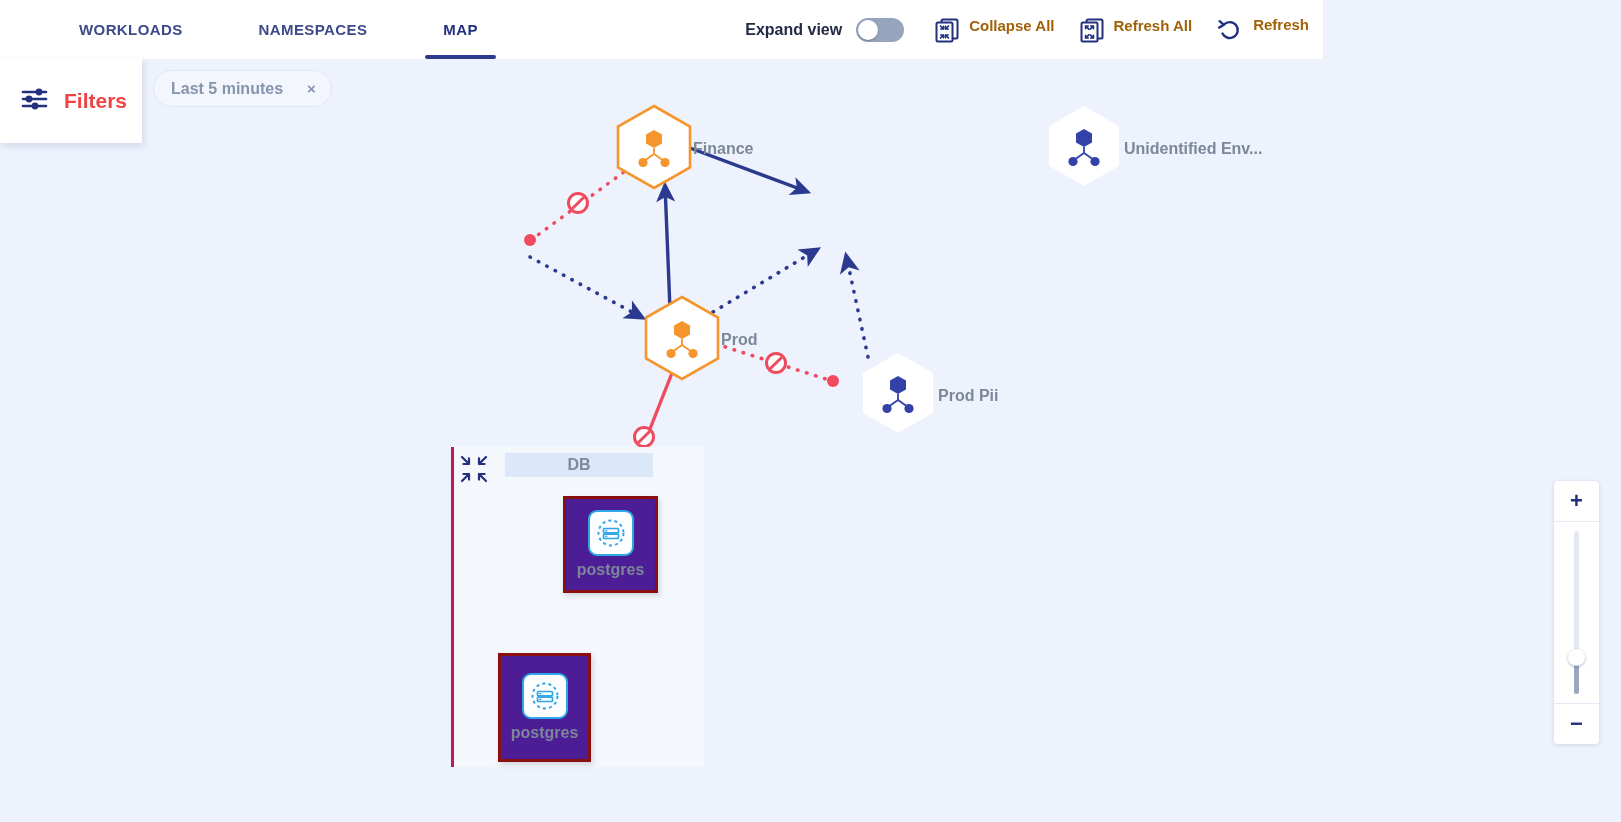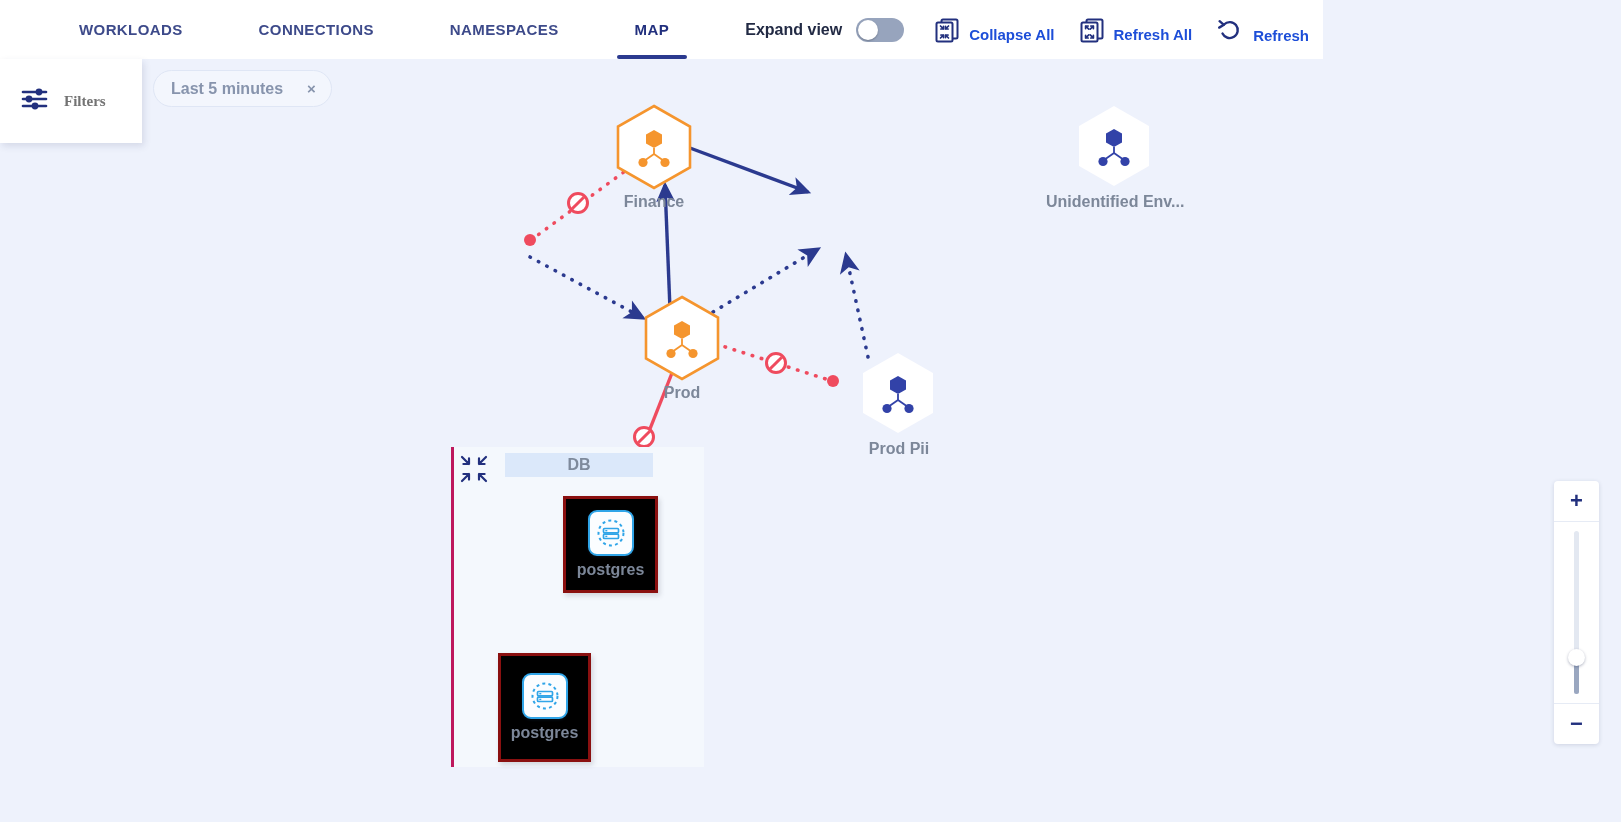--- a/index.html
+++ b/index.html
@@ -43,54 +43,54 @@
   .toggle {
     width: 48px; height: 24px; border-radius: 12px; background: #97a4bd;
     position: relative; cursor: pointer; margin-right: 30px;
   }
   .toggle .knob {
     position: absolute; top: 2px; left: 2px; width: 20px; height: 20px;
     border-radius: 50%; background: #fff;
     box-shadow: 0 1px 2px rgba(0,0,0,.25);
   }
   .action-btn {
-    display: flex; align-items: flex-end; gap: 9px; cursor: pointer;
-    margin-right: 24px; color: #1d4ed8; font-size: 15px; font-weight: bold;
+    display: flex; align-items: flex-start; gap: 9px; cursor: pointer;
+    margin-right: 24px; color: #a16207; font-size: 15px; font-weight: bold;
   }
   .action-btn:last-child { margin-right: 10px; }
   .action-btn .icon { display: flex; align-items: center; }
 
   
   .filters-card {
     position: absolute; top: 59px; left: 0; width: 142px; height: 84px;
     background: #ffffff;
     box-shadow: 2px 3px 7px rgba(40,50,90,.13);
     display: flex; align-items: center; padding-left: 20px; gap: 14px;
     cursor: pointer; z-index: 20;
   }
-  .filters-label { font-size: 15px; font-weight: bold; color: #737373; font-family: Liberation Serif, serif; }
+  .filters-label { font-size: 21px; font-weight: bold; color: #ef4444; }
 
   
   .time-chip {
     position: absolute; top: 70px; left: 153px;
     height: 37px; padding: 0 15px 0 17px;
     background: #f3f6fd; border: 1px solid #dfe6f5; border-radius: 19px;
     display: flex; align-items: center; gap: 24px;
     font-size: 16px; color: #8794ad; font-weight: bold; cursor: pointer;
     z-index: 15;
   }
   .time-chip .chip-x { font-size: 15px; color: #8794ad; line-height: 1; }
 
   
   .canvas { position: absolute; top: 59px; left: 0; width: 1621px; height: 763px; }
   svg.edges { position: absolute; top: 0; left: 0; width: 1621px; height: 763px; overflow: visible; }
 
   
   .node {
-    position: absolute; display: flex; flex-direction: column;
+    position: absolute; display: flex; 
     align-items: center; cursor: pointer; z-index: 10;
   }
   .node-label {
     margin-top: 3px; font-size: 16px; font-weight: bold;
     color: #7c8799; white-space: nowrap; text-align: center;
   }
   .hexwrap { position: relative; width: 78px; height: 86px; }
   .hexwrap svg { display: block; }
 
   .sq-node {
@@ -110,21 +110,21 @@
     background: #dbe8fa; color: #7e8a9c;
     font-size: 16px; font-weight: bold;
     display: flex; align-items: center; justify-content: center;
   }
   .cluster-collapse {
     position: absolute; top: 7px; left: 5px; cursor: pointer;
   }
   .db-node {
     position: absolute; z-index: 9; cursor: pointer;
     border: 3px solid #8a1010;
-    background: #000000;
+    background: #4c1d95;
     box-shadow: 2px 3px 5px rgba(60,60,80,.18);
     display: flex; flex-direction: column; align-items: center;
     justify-content: center;
   }
   .db-icon-box {
     width: 46px; height: 46px; background: #fbfdff;
     border: 2px solid #30a5e8; border-radius: 9px;
     display: flex; align-items: center; justify-content: center;
     box-shadow: 0 1px 3px rgba(40,90,140,.17);
   }
@@ -166,23 +166,20 @@
 </style>
 </head>
 <body>
 
 <div id="app">
 
   <div class="topbar">
     <div class="nav-tabs">
       <div class="nav-tab">
         <span>WORKLOADS</span>
-      </div>
-      <div class="nav-tab">
-        <span>CONNECTIONS</span>
       </div>
       <div class="nav-tab">
         <span>NAMESPACES</span>
       </div>
       <div class="nav-tab active">
         <span>MAP</span>
       </div>
     </div>
 
     <div class="top-actions">

